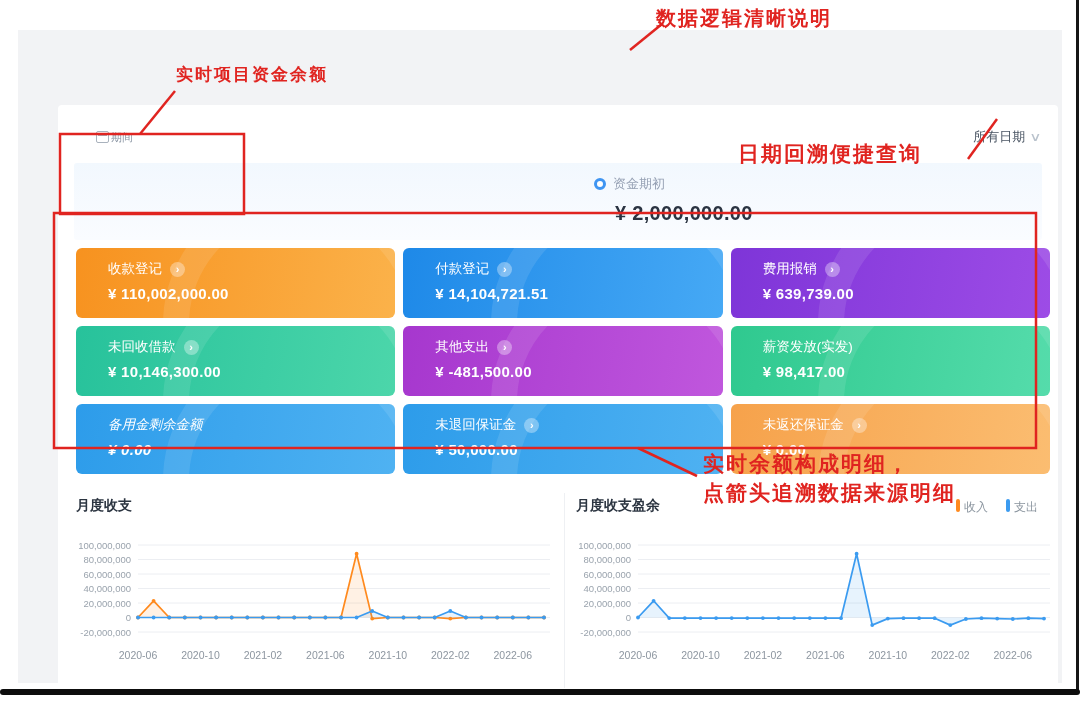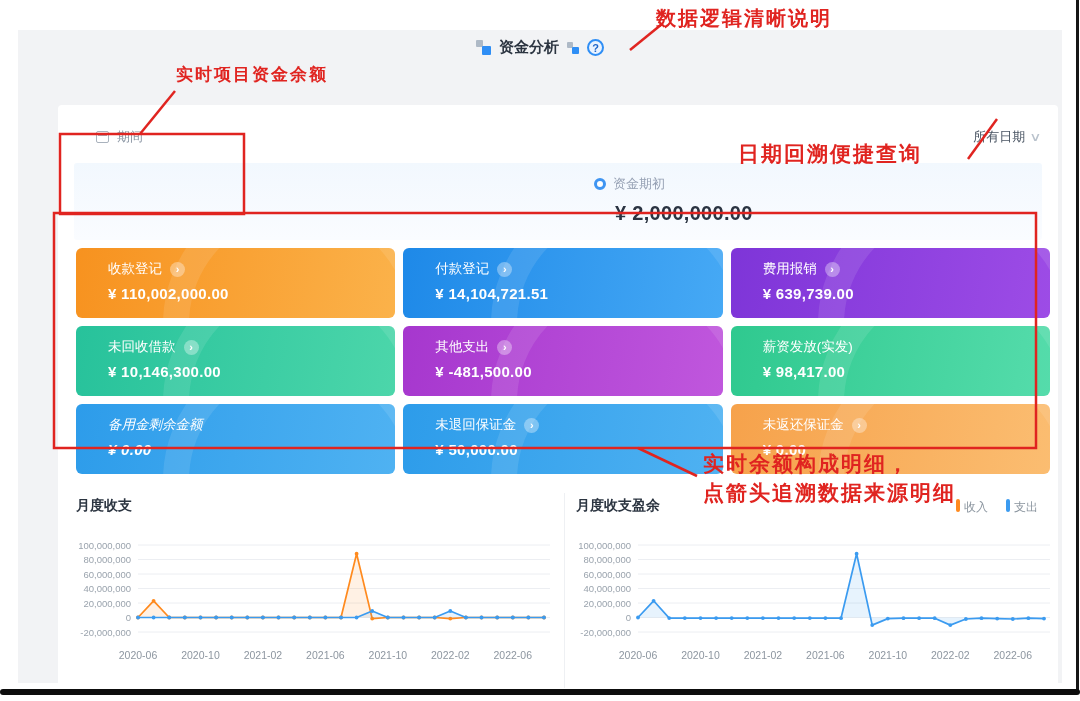--- a/index.html
+++ b/index.html
@@ -22,21 +22,21 @@
   .sq-icon.small .sq-a { width:6px; height:6px; }
   .sq-icon.small .sq-b { width:7px; height:7px; }
   .help-icon { width:17px; height:17px; border-radius:50%; background:#eaf3ff; border:2px solid #2f8ef5;
     color:#1f66c9; font-size:11px; font-weight:700; display:inline-flex; align-items:center; justify-content:center; cursor:pointer; }
 
   
   .card { position:absolute; left:40px; top:75px; width:1000px; height:597px; background:#ffffff; border-radius:4px; }
 
   
   .toolbar { position:absolute; left:18px; right:18px; top:22px; height:20px; display:flex; align-items:center; justify-content:space-between; }
-  .period { display:flex; align-items:center; gap:8px; color:#8a95a3; font-size:13px;padding-left:20px; }
+  .period { display:flex; align-items:center; gap:2px; color:#8a95a3; font-size:11px;padding-left:20px; }
   .cal-icon { width:13px; height:12px; border:1.5px solid #a9b2bd; border-radius:2px; position:relative; }
   .cal-icon::before { content:""; position:absolute; left:1px; right:1px; top:2px; height:1.5px; background:#a9b2bd; }
   .date-filter { display:flex; align-items:center; gap:6px; color:#4a5563; font-size:13px; cursor:pointer; }
   .chevron-down { color:#b9c2cc; font-size:12px; transform:scaleX(1.4); display:inline-block; }
 
   
   .banner { position:absolute; left:16px; top:58px; width:968px; height:77px;
     background:linear-gradient(180deg,#f2f8fe 0%,#fafcff 100%); border-radius:3px; }
   .sum-col { position:absolute; top:12px; }
   .sum-col.c1 { left:20px; }
@@ -78,32 +78,20 @@
   .ann.a-date { left:738px; top:140px; font-size:21px; }
   .ann.a-detail1 { left:703px; top:450px; font-size:21px; }
   .ann.a-detail2 { left:703px; top:479px; font-size:21px; }
   .red-overlay { position:absolute; left:0; top:0; width:1080px; height:701px; z-index:25; pointer-events:none; }
 </style>
 </head>
 <body>
 
 <div class="page">
 
-  <div class="header">
-    <span class="sq-icon">
-        <span class="sq-a"></span>
-        <span class="sq-b"></span>
-      </span>
-    <span class="page-title">资金分析</span>
-    <span class="sq-icon small">
-        <span class="sq-a"></span>
-        <span class="sq-b"></span>
-      </span>
-    <span class="help-icon">?</span>
-  </div>
 
   <div class="card">
 
     <div class="toolbar">
       <div class="period">
         <span class="cal-icon"></span>
         <span>期间</span>
       </div>
       <div class="date-filter">
         <span>所有日期</span>

